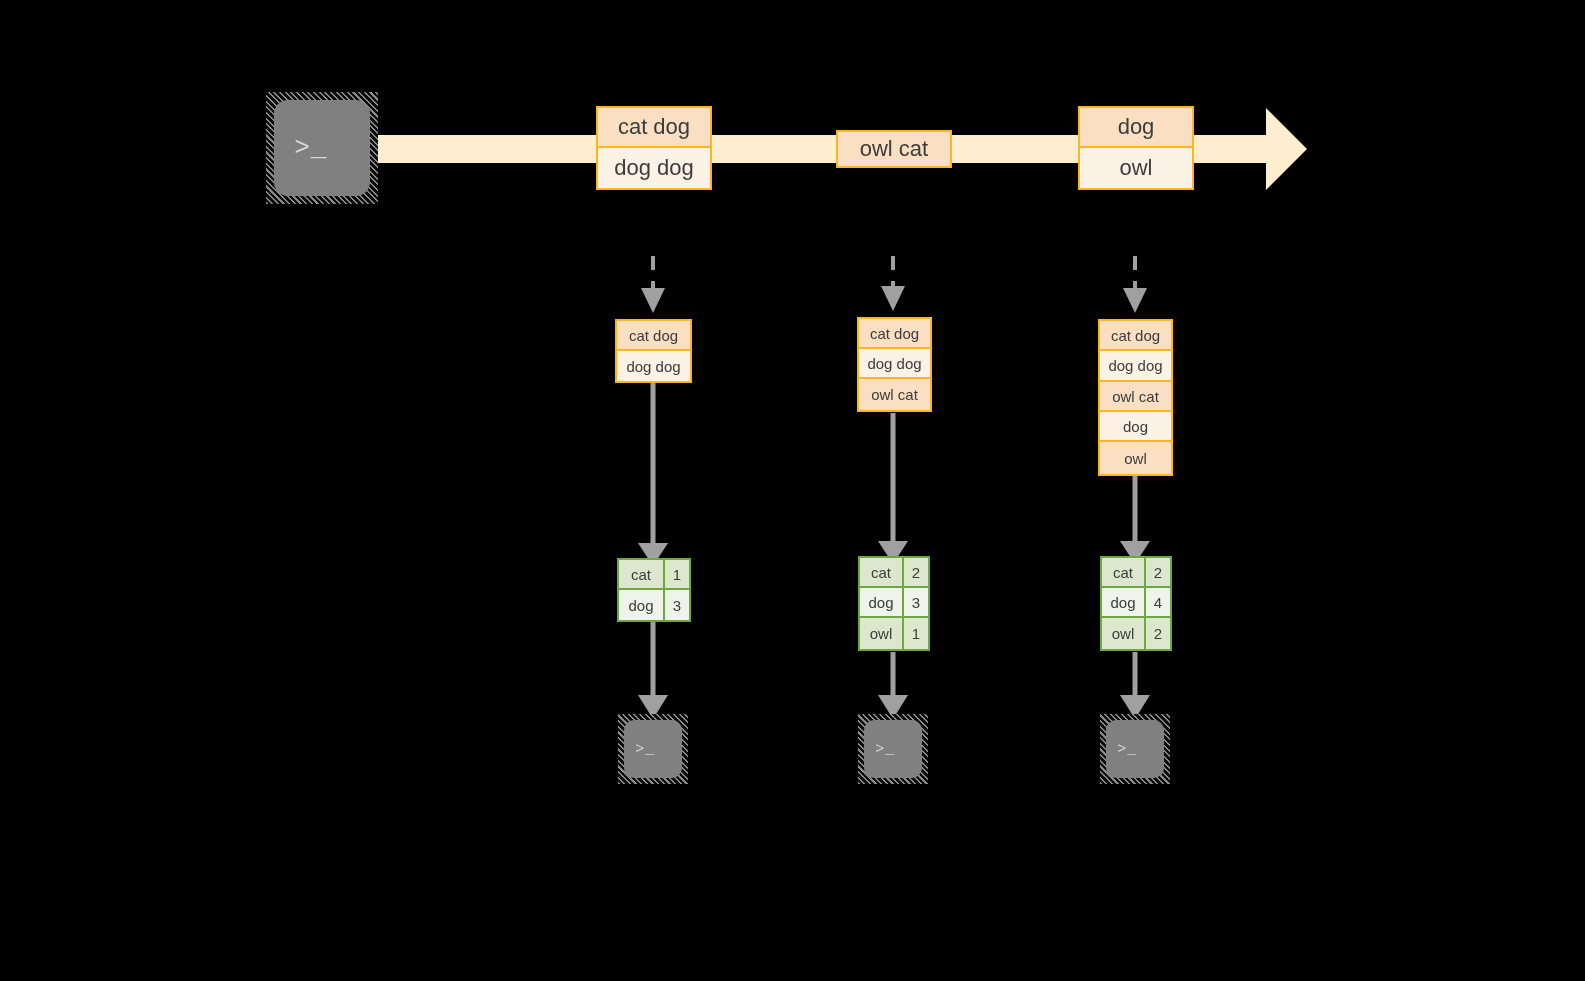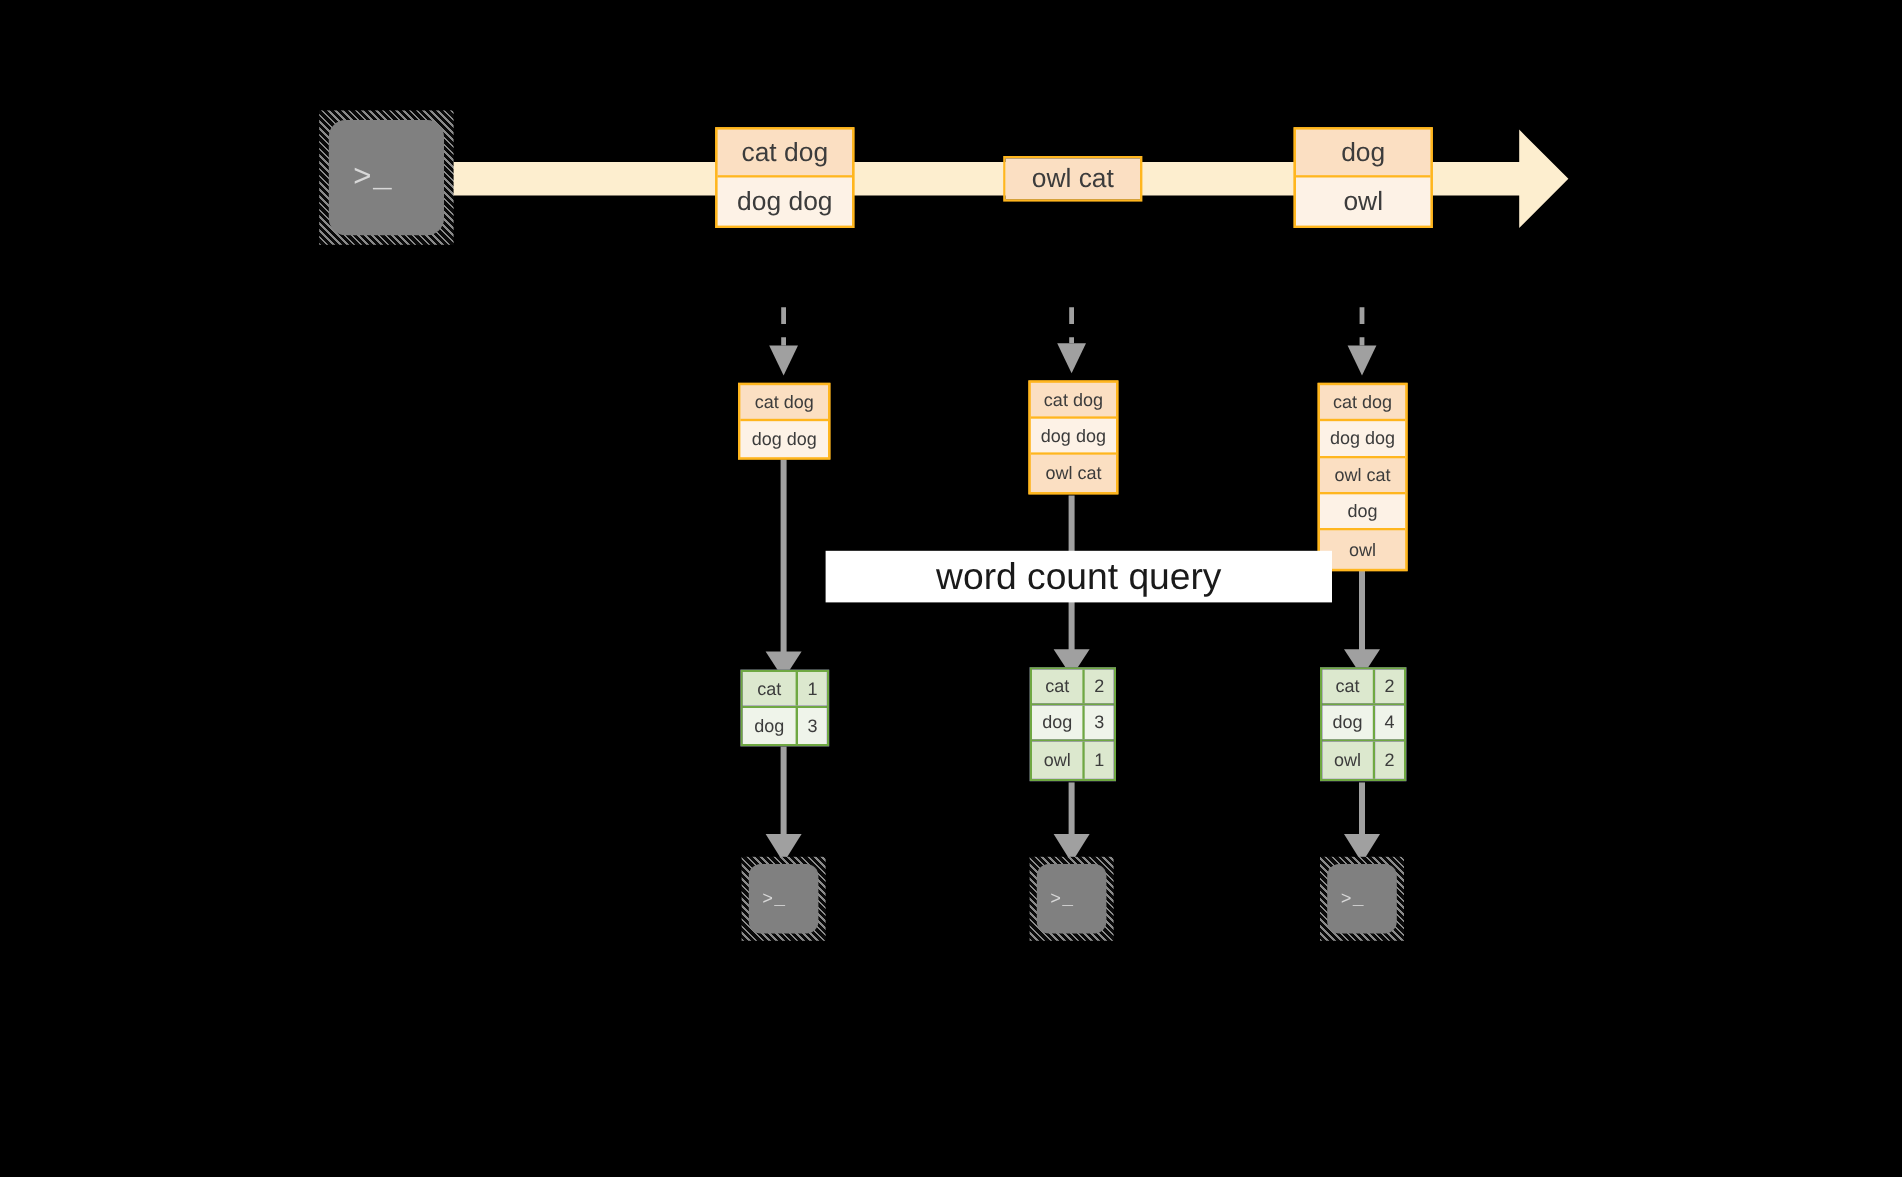--- a/index.html
+++ b/index.html
@@ -70,21 +70,21 @@
   }
   .rec-row:last-child { border-bottom: none; }
   .rec-row.dark  { background: #FBDFC2; }
   .rec-row.light { background: #FDF2E6; }
 
   
   .res-table {
     position: absolute;
     box-sizing: border-box;
     border: 2px solid #6FA842;
-    background: #6d28d9;
+    background: #0f766e;
   }
   .res-row {
     display: flex;
     box-sizing: border-box;
     border-bottom: 2px solid #6FA842;
   }
   .res-row:last-child { border-bottom: none; }
   .res-cell {
     box-sizing: border-box;
     color: #3c3c3c;
@@ -253,15 +253,14 @@
       <div class="res-cell val" style="width:24px;">2</div>
     </div>
   </div>
 
   <div class="terminal small" style="left:1100px; top:714px; width:70px; height:70px; font-size:15px;">
     <div class="hatch"></div>
     <div class="body"></div>
     <div class="prompt">&gt;_</div>
   </div>
 
-  <div class="query-label" style="left:688px; top:459px; width:422px; height:43px; font-size:31px;">word count query</div>
 
 </div>
 
 </body></html>

